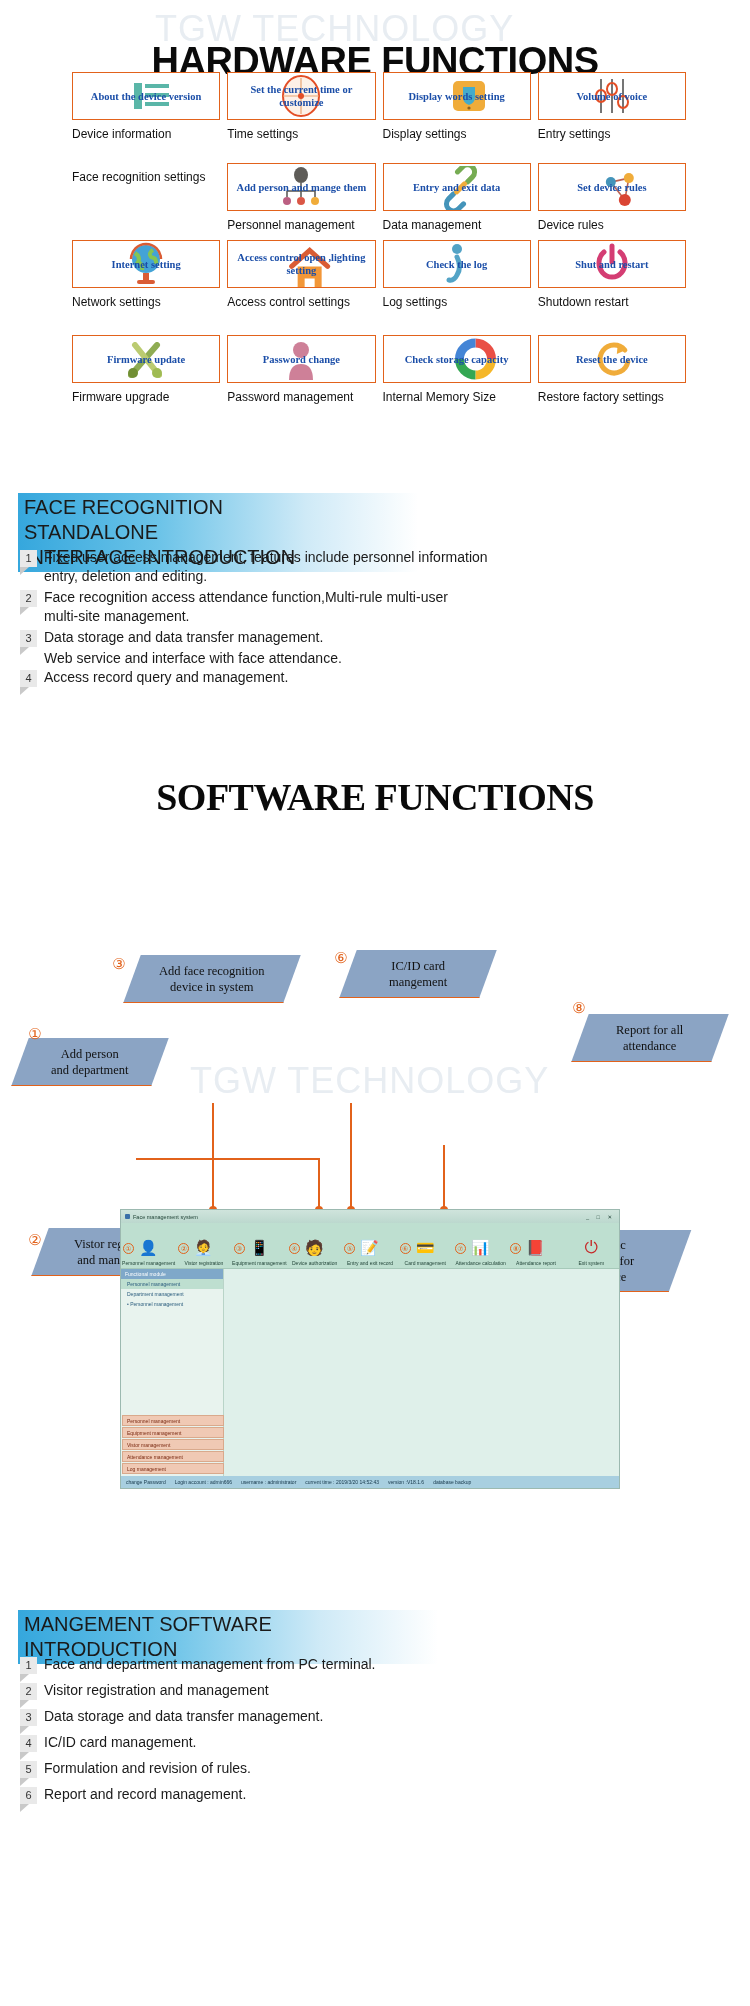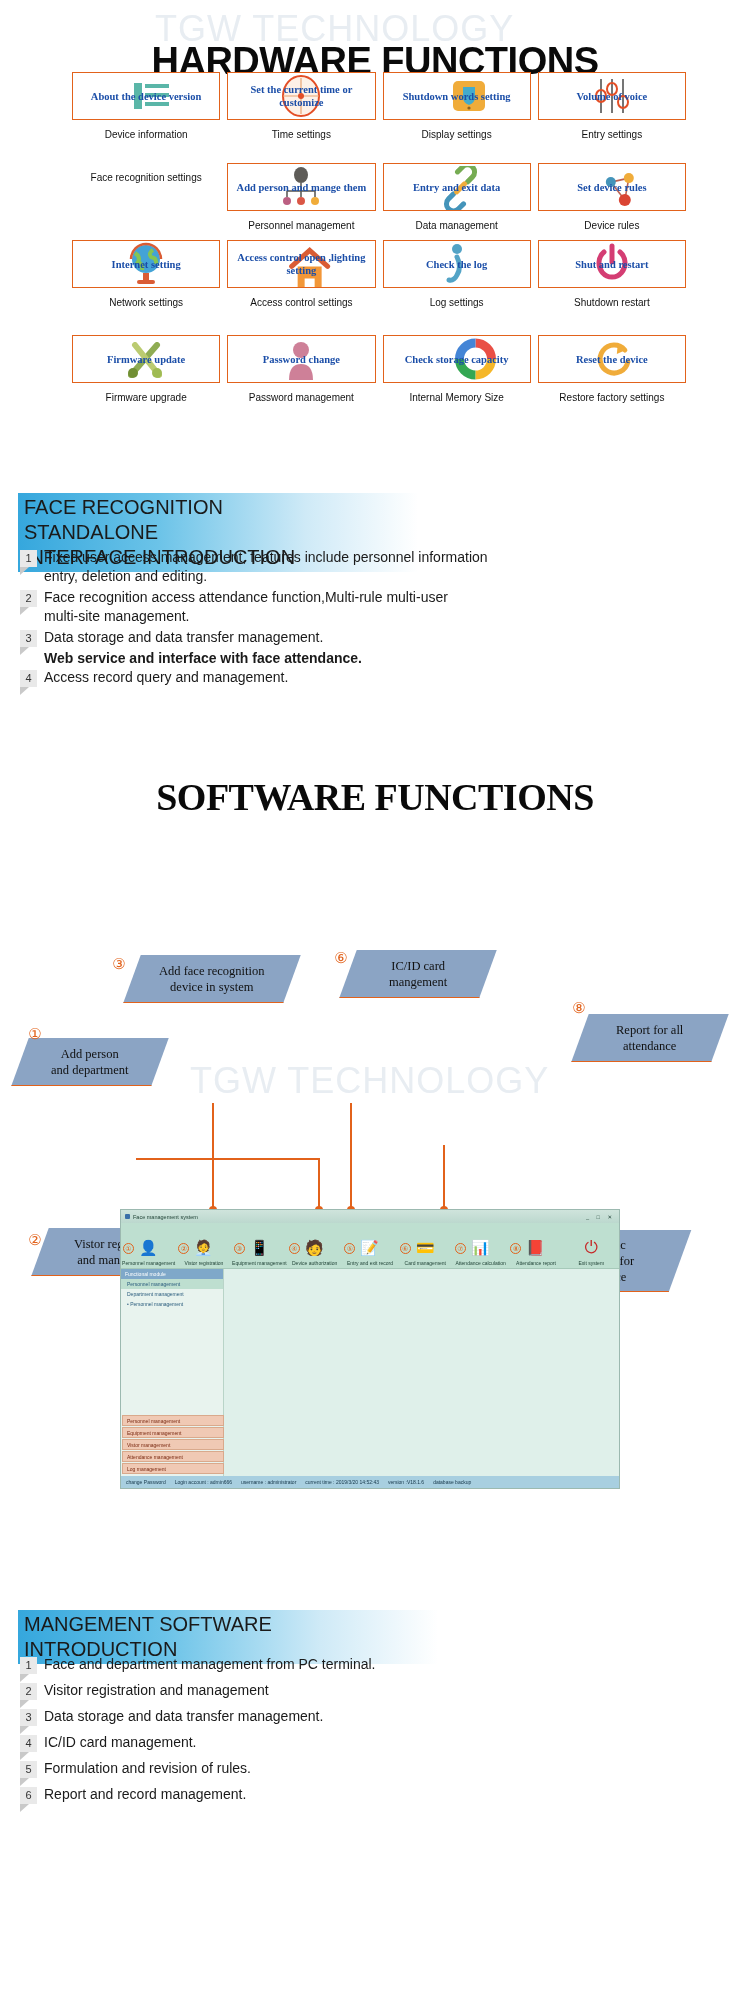--- a/index.html
+++ b/index.html
@@ -64,22 +64,21 @@
   .hw-ico {
     position: absolute;
     z-index: 1;
     left: 50%;
     top: 50%;
     transform: translate(-50%, -50%);
     opacity: 0.95;
   }
   .hw-caption {
     margin-top: 8px;
-    text-align: center;
-    font-size: 10px;
+    font-size: 12px;
     color: #111;
     line-height: 13px;
     font-family: "Liberation Sans", sans-serif;
   }
 
   
   .blue-head {
     position: absolute;
     font-size: 20px;
     color: #1a1a1a;
@@ -113,21 +112,21 @@
     left: 0; top: 100%;
     border-left: 9px solid #c9c9c9;
     border-bottom: 8px solid transparent;
   }
   .num-text {
     font-size: 14px;
     line-height: 19px;
     color: #1a1a1a;
     font-family: "Liberation Sans", sans-serif;
   }
-  .num-sub { font-size: 14px; line-height: 19px; color:#1a1a1a; padding-left: 24px; font-weight: bold; }
+  .num-sub { font-size: 14px; line-height: 19px; color:#1a1a1a; padding-left: 24px; }
 
   
   .sw-wrap { position: absolute; left: 0; top: 1050px; width: 750px; height: 480px; }
   .callout {
     position: absolute;
     background: #8ba4c4;
     color: #101010;
     font-family: "Liberation Serif", serif;
     font-size: 12.5px;
     line-height: 16px;
@@ -262,21 +261,21 @@
         </div>
         <div class="hw-caption">Time settings</div>
       </div>
       <div class="hw-cell">
         <div class="hw-box">
           <svg class="hw-ico" width="40" height="38" viewBox="0 0 40 38" style="transform:translate(-20%,-50%)">
             <rect x="4" y="4" width="32" height="30" rx="5" fill="#f0a830"></rect>
             <path d="M14 10 h12 v10 q0 6 -6 8 q-6 -2 -6 -8 z" fill="#3ba7c9"></path>
             <circle cx="20" cy="31" r="1.6" fill="#8a5a12"></circle>
           </svg>
-          <div class="label">Shutdown words
+          <div class="label">Display words
 setting</div>
         </div>
         <div class="hw-caption">Display settings</div>
       </div>
       <div class="hw-cell">
         <div class="hw-box">
           <svg class="hw-ico" width="50" height="40" viewBox="0 0 50 40">
             <line x1="14" y1="3" x2="14" y2="37" stroke="#4a4a4a" stroke-width="1.6"></line>
             <line x1="25" y1="3" x2="25" y2="37" stroke="#4a4a4a" stroke-width="1.6"></line>
             <line x1="36" y1="3" x2="36" y2="37" stroke="#4a4a4a" stroke-width="1.6"></line>

